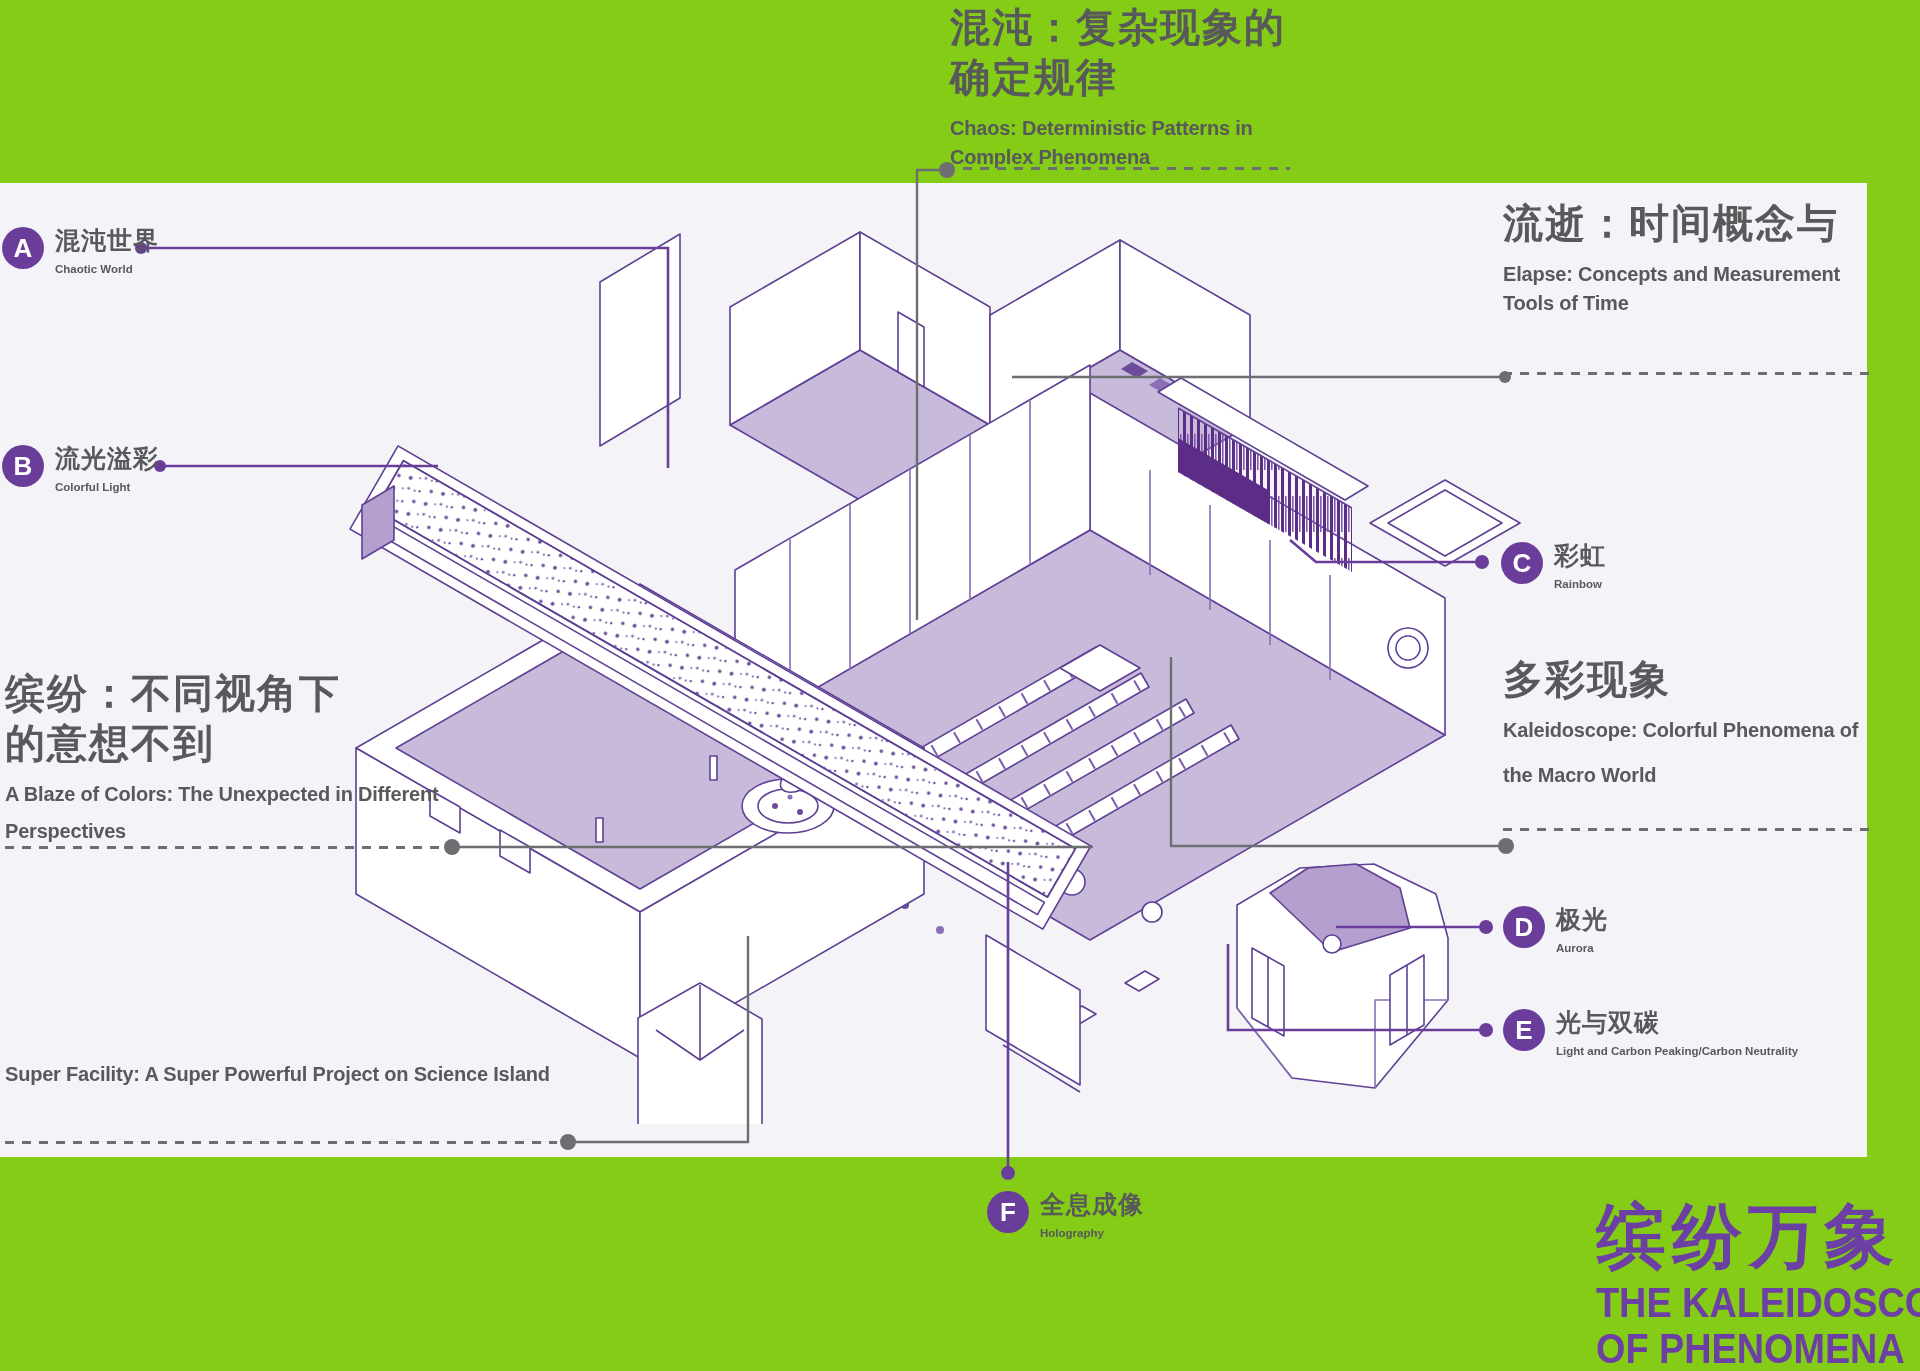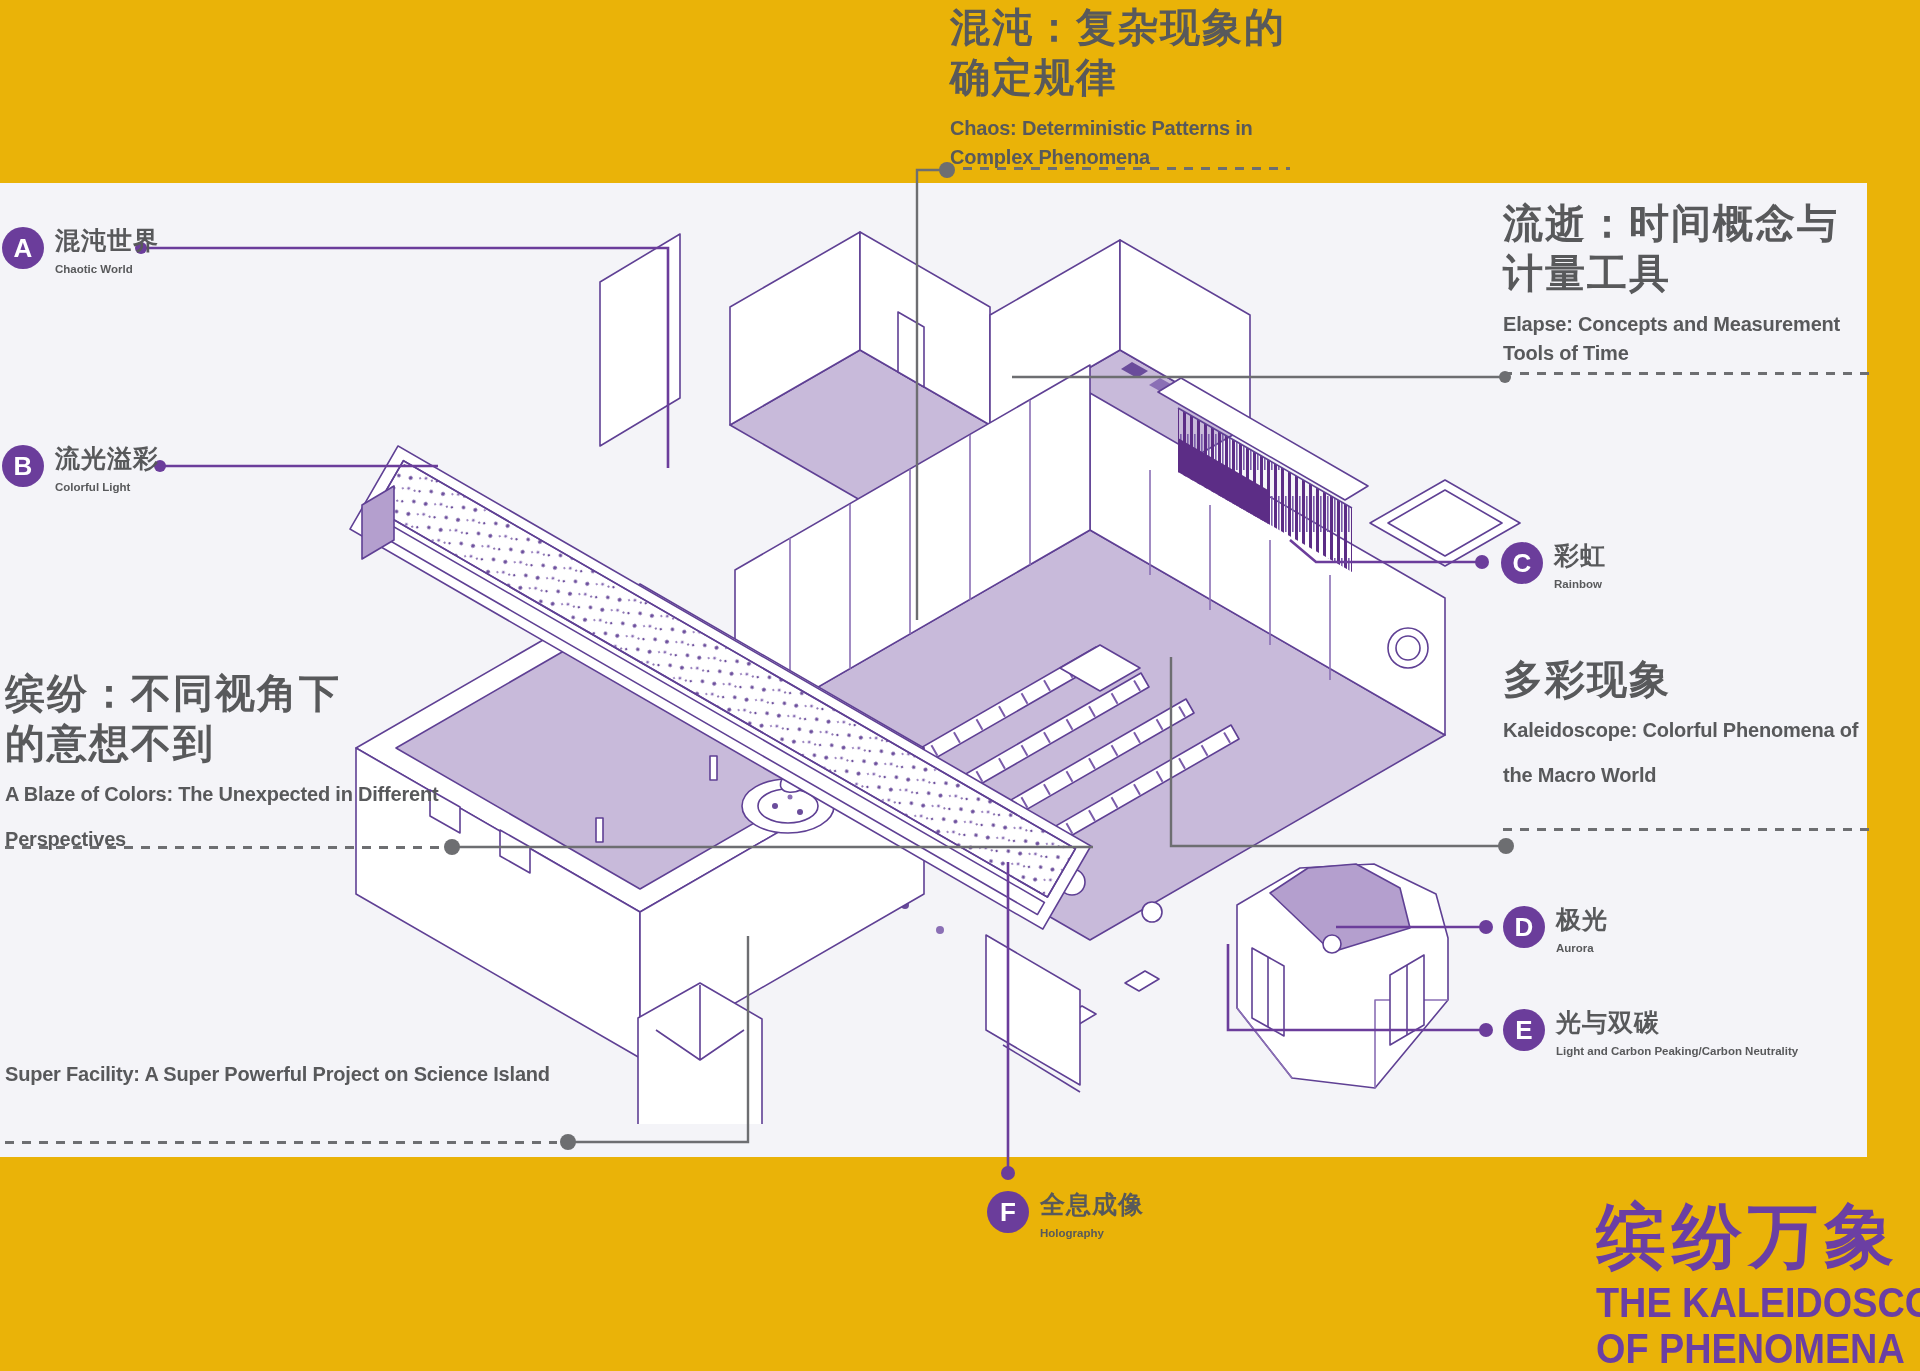--- a/index.html
+++ b/index.html
@@ -1,17 +1,17 @@
 <!DOCTYPE html>
 <html><head>
 <meta charset="utf-8">
 <style>
   html,body{margin:0;padding:0;background:#ffffff;}
   #stage{position:relative;width:1920px;height:1371px;overflow:hidden;
-         font-family:"Liberation Sans","DejaVu Sans",sans-serif;background:#eab308;}
+         font-family:"Liberation Sans","DejaVu Sans",sans-serif;background:#84cc16;}
   .panel{position:absolute;left:0;top:183px;width:1867px;height:974px;background:#f4f4f8;}
   #plan{position:absolute;left:0;top:0;z-index:2;}
 
   
   .sec{position:absolute;z-index:3;color:#58595b;}
   .sec-zh{font-size:40px;line-height:50px;font-weight:600;letter-spacing:2px;white-space:nowrap;}
   .sec-en{font-size:20px;line-height:29px;font-weight:bold;letter-spacing:-0.2px;white-space:nowrap;margin-top:12px;}
   .dash{position:absolute;z-index:3;height:3px;
         background:repeating-linear-gradient(90deg,#6d6e71 0 9px,transparent 9px 17px);}
 
@@ -186,31 +186,30 @@
   <div class="sec" style="left:950px;top:2px">
     <div class="sec-zh">混沌：复杂现象的</div>
     <div class="sec-zh">确定规律</div>
     <div class="sec-en">Chaos: Deterministic Patterns in</div>
     <div class="sec-en" style="margin-top:0">Complex Phenomena</div>
   </div>
   <div class="dash" style="left:963px;top:167px;width:327px"></div>
 
   <div class="sec" style="left:1503px;top:198px">
     <div class="sec-zh">流逝：时间概念与</div>
-    <div class="sec-zh">计量工具</div>
     <div class="sec-en">Elapse: Concepts and Measurement</div>
     <div class="sec-en" style="margin-top:0">Tools of Time</div>
   </div>
   <div class="dash" style="left:1503px;top:372px;width:372px"></div>
 
   <div class="sec" style="left:5px;top:668px">
     <div class="sec-zh">缤纷：不同视角下</div>
     <div class="sec-zh">的意想不到</div>
     <div class="sec-en">A Blaze of Colors: The Unexpected in Different</div>
-    <div class="sec-en" style="margin-top:16px">Perspectives</div>
+    <div class="sec-en" style="margin-top:8px">Perspectives</div>
   </div>
   <div class="dash" style="left:5px;top:846px;width:438px"></div>
 
   <div class="sec" style="left:1503px;top:654px">
     <div class="sec-zh">多彩现象</div>
     <div class="sec-en">Kaleidoscope: Colorful Phenomena of</div>
     <div class="sec-en" style="margin-top:16px">the Macro World</div>
   </div>
   <div class="dash" style="left:1503px;top:828px;width:372px"></div>
 

